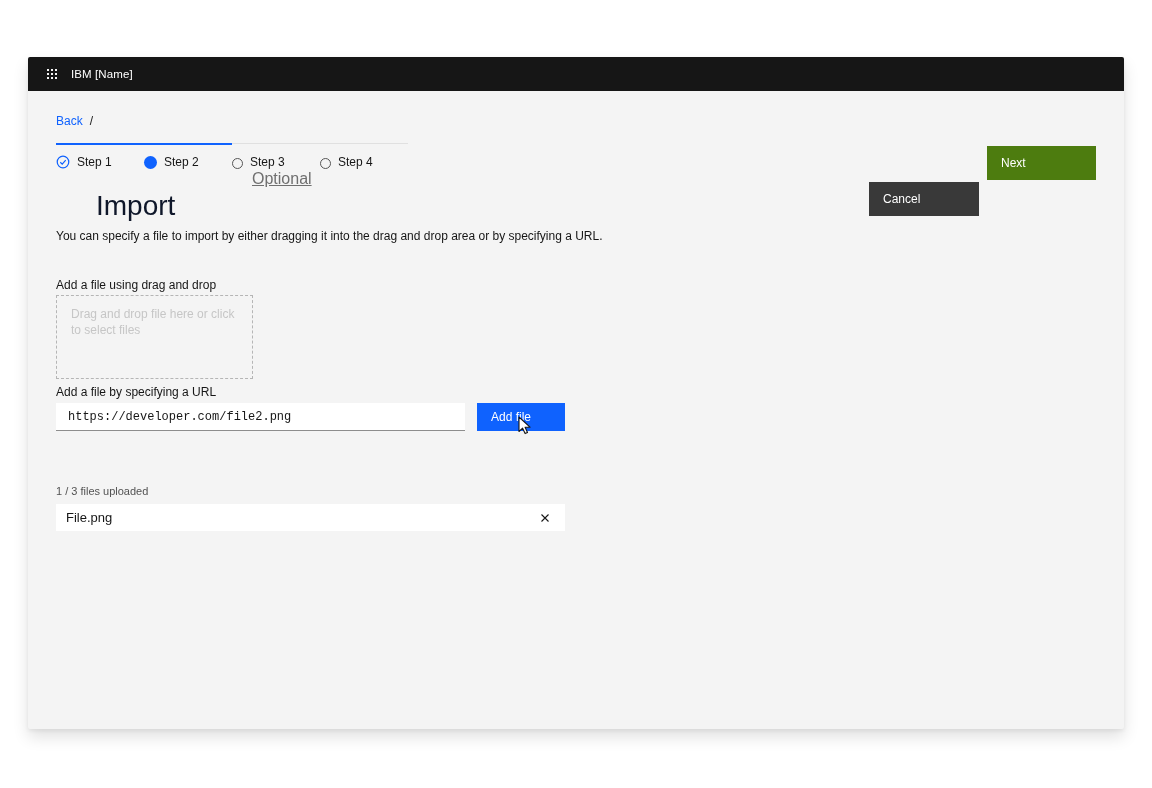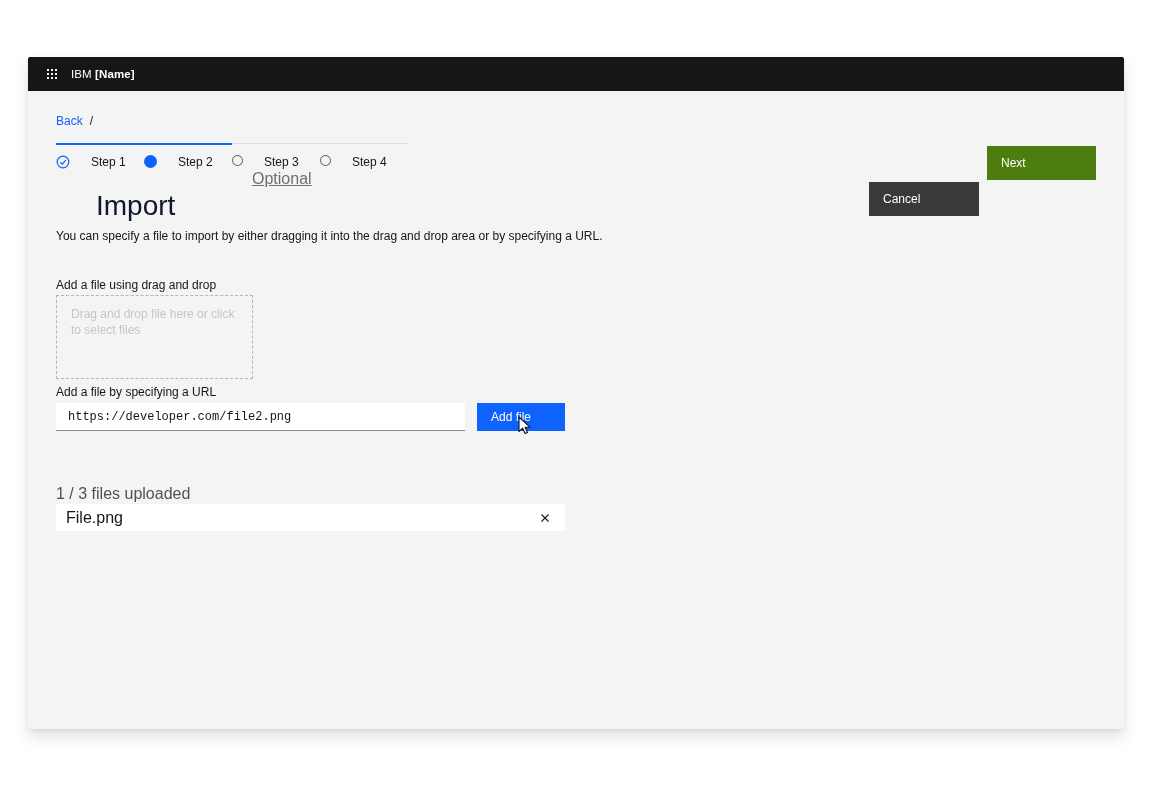--- a/index.html
+++ b/index.html
@@ -17,33 +17,33 @@
     position: absolute; left: 0; top: 0; right: 0; height: 34px;
     background: #161616; display: flex; align-items: center; padding-left: 9px;
   }
   .switcher {
     width: 30px; height: 30px; display: flex; align-items: center; justify-content: center;
     cursor: pointer;
   }
   .switcher-grid { display: grid; grid-template-columns: repeat(3, 2px); grid-template-rows: repeat(3, 2px); gap: 2px; }
   .switcher-grid i { background: #f4f4f4; display: block; }
   .app-title { color: #ffffff; font-size: 11.5px; margin-left: 4px; letter-spacing: 0.1px; }
-  .app-title .bold { font-weight: bold; }
+  .app-title .bold { font-weight: normal; }
 
   
   .breadcrumb { position: absolute; left: 28px; top: 57px; font-size: 12px; display: flex; gap: 7px; }
   .back-link { color: #0f62fe; text-decoration: none; cursor: pointer; }
   .crumb-sep { color: #161616; }
 
   
   .progress { position: absolute; left: 28px; top: 86px; display: flex; }
   .step { width: 88px; position: relative; padding-top: 9px; cursor: pointer; }
   .step::before { content: ""; position: absolute; top: 0; left: 0; right: 0; height: 1px; background: #e0e0e0; }
   .step.complete::before, .step.current::before { height: 2px; background: #0f62fe; }
-  .step-inner { display: flex; align-items: flex-start; gap: 21px; margin-top: 3px; }
+  .step-inner { display: flex; align-items: flex-end; gap: 7px; margin-top: 3px; }
   .step-label { font-size: 12px; color: #161616; }
   .step-sublabel { font-size: 16px; color: #6f6f6f; margin: 1px 0 0 20px; text-decoration: underline; }
   .dot-filled { width: 13px; height: 13px; border-radius: 50%; background: #0f62fe; flex: none; }
   .dot-empty { width: 11px; height: 11px; border-radius: 50%; border: 1.5px solid #565656; background: transparent; flex: none; }
 
   
   .btn { position: absolute; top: 89px; height: 34px; display: flex; align-items: center;
          padding-left: 14px; font-size: 12px; color: #ffffff; border: none; cursor: pointer; }
   .btn-cancel { left: 841px; width: 110px; background: #393939; margin-top: 36px; }
   .btn-next   { left: 959px; width: 109px; background: #4d7c0f; }
@@ -69,25 +69,25 @@
     font-family: Liberation Mono, monospace; outline: none;
   }
   .btn-addfile {
     position: absolute; left: 449px; top: 346px; width: 88px; height: 28px;
     background: #0f62fe; border: none; color: #ffffff; font-size: 12px;
     display: flex; align-items: center; padding-left: 14px; cursor: pointer;
     font-family: "Liberation Sans", "DejaVu Sans", sans-serif;
   }
   .cursor-pointer { position: absolute; left: 490px; top: 359px; pointer-events: none; z-index: 5; }
 
-  .upload-status { position: absolute; left: 28px; top: 428px; font-size: 16px; color: #525252; }
+  .upload-status { position: absolute; left: 28px; top: 428px; font-size: 11px; color: #525252; }
   .file-item {
     position: absolute; left: 28px; top: 447px; width: 509px; height: 27px;
     background: #ffffff; display: flex; align-items: center; justify-content: space-between;
-    padding: 0 13px 0 10px; font-size: 16px; color: #161616;
+    padding: 0 13px 0 10px; font-size: 13px; color: #161616;
   }
   .file-name { color: #161616; }
   .file-remove { background: none; border: none; cursor: pointer; display: flex; align-items: center; padding: 2px; }
 </style>
 </head>
 <body>
 
 <div class="card">
 
   <div class="app-header">

